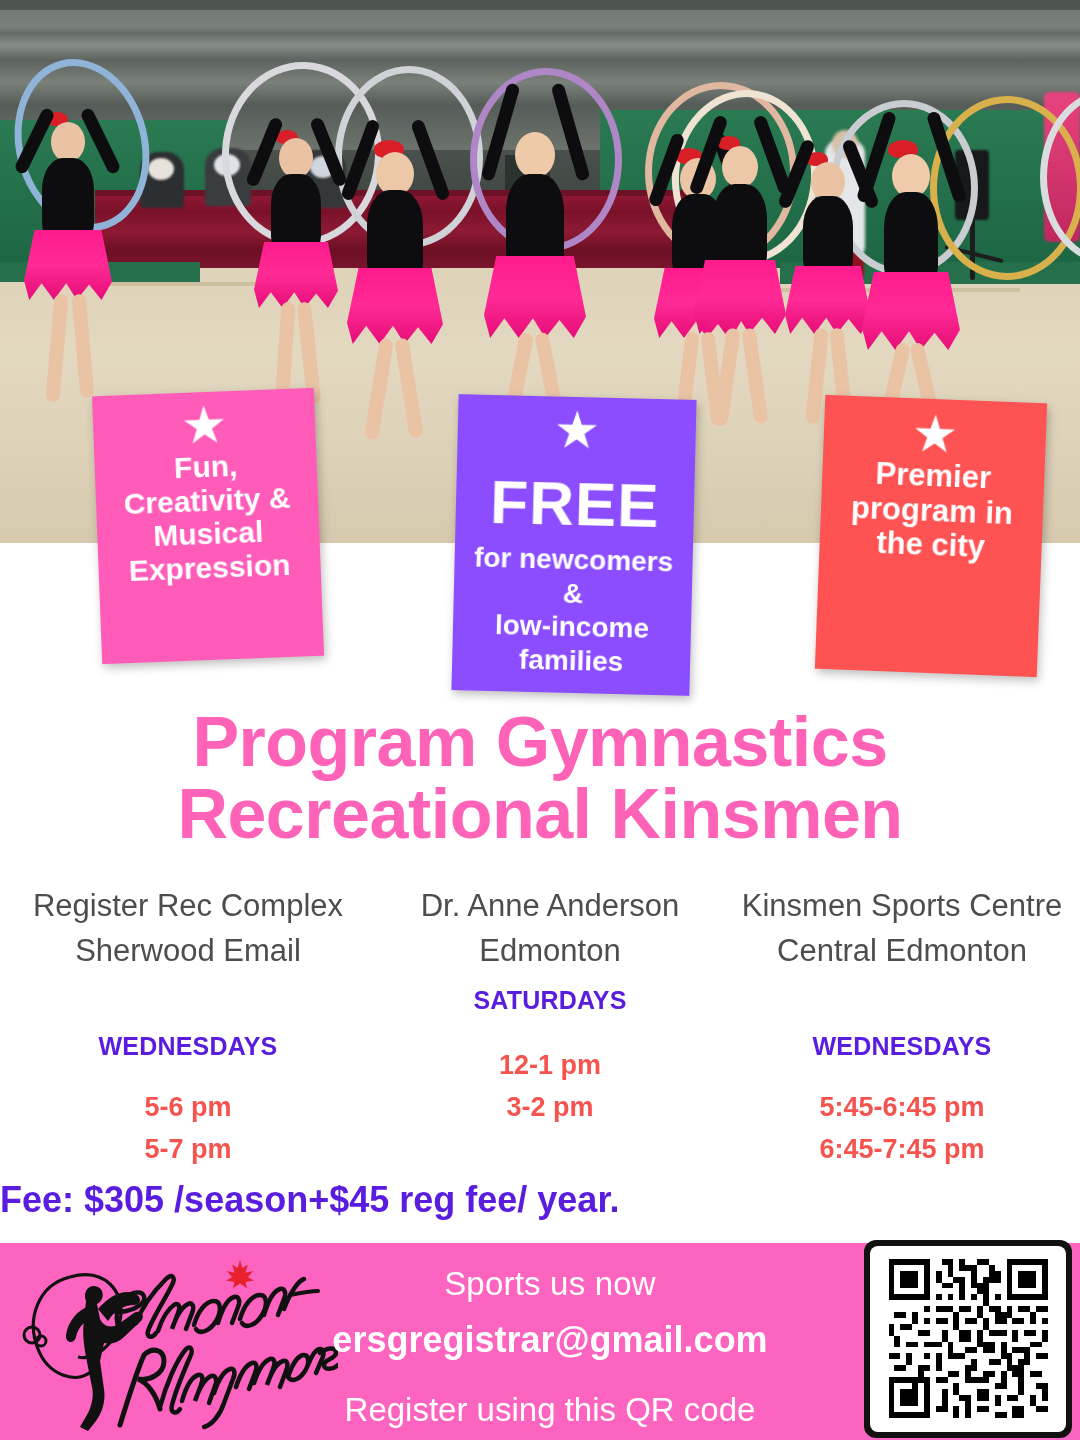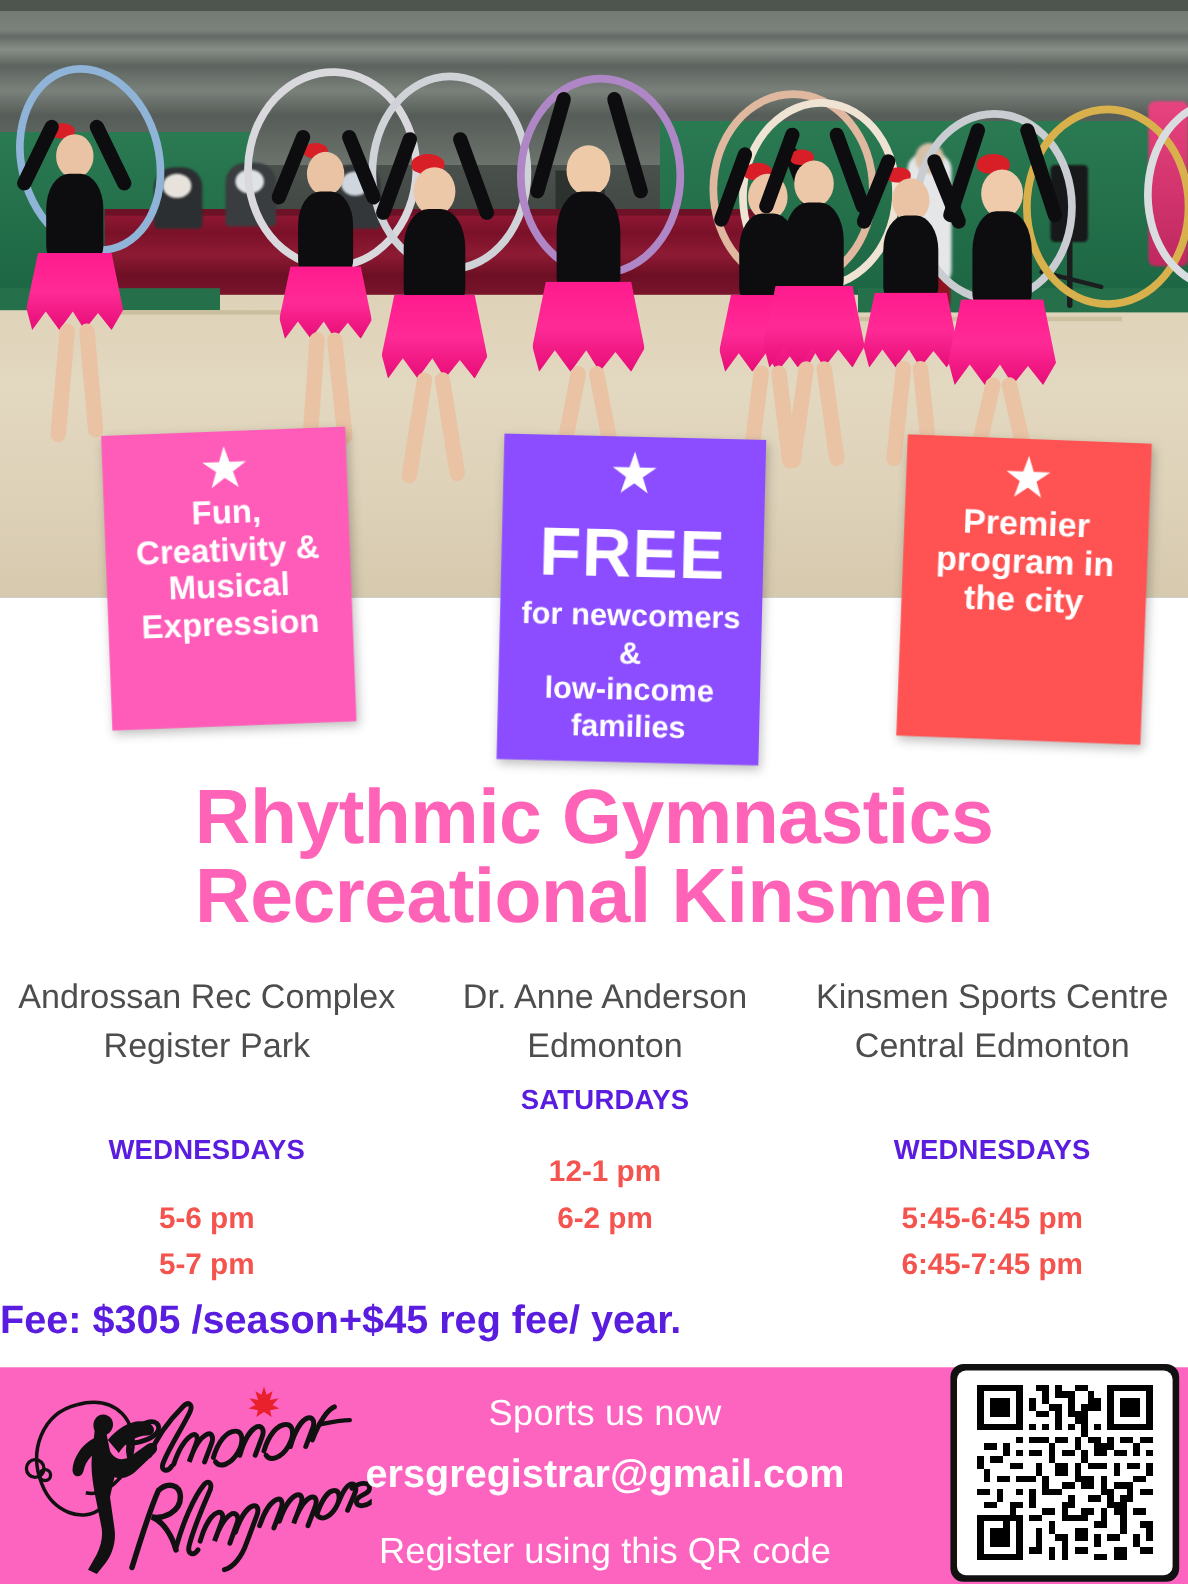--- a/index.html
+++ b/index.html
@@ -399,47 +399,47 @@
   </div>
 
   <div class="badge badge-red">
     <div class="star">★</div>
     <div class="badge-text">Premier</div>
     <div class="badge-text">program in</div>
     <div class="badge-text">the city</div>
   </div>
 
   <div class="title">
-    <div>Rhythmic Gymnastics</div>
+    <div>Program Gymnastics</div>
     <div>Recreational Kinsmen</div>
   </div>
 
   <div class="cols">
 
     <div class="col col-1">
       <div class="loc">
-        <div>Androssan Rec Complex</div>
-        <div>Register Park</div>
+        <div>Register Rec Complex</div>
+        <div>Sherwood Email</div>
       </div>
       <div class="day day-1">WEDNESDAYS</div>
       <div class="times">
         <div>5-6 pm</div>
         <div>5-7 pm</div>
       </div>
     </div>
 
     <div class="col col-2">
       <div class="loc">
         <div>Dr. Anne Anderson</div>
         <div>Edmonton</div>
       </div>
       <div class="day day-2">SATURDAYS</div>
       <div class="times times-2">
         <div>12-1 pm</div>
-        <div>6-2 pm</div>
+        <div>3-2 pm</div>
       </div>
     </div>
 
     <div class="col col-3">
       <div class="loc">
         <div>Kinsmen Sports Centre</div>
         <div>Central Edmonton</div>
       </div>
       <div class="day day-3">WEDNESDAYS</div>
       <div class="times">

